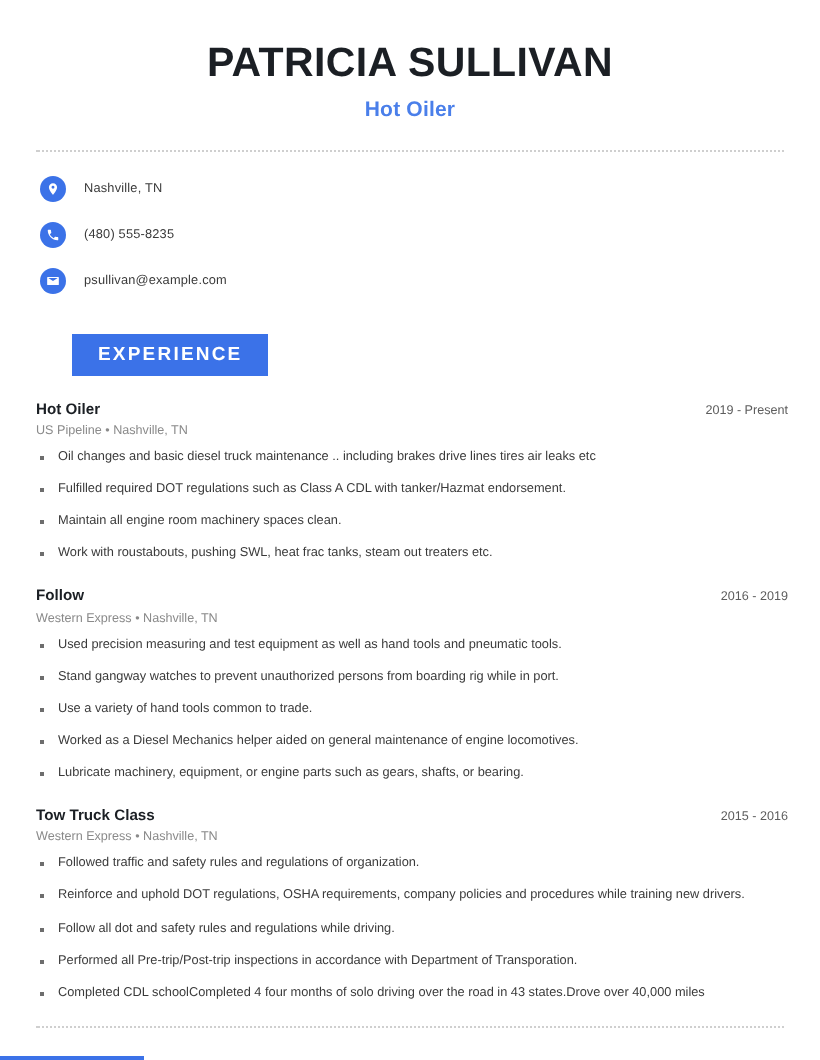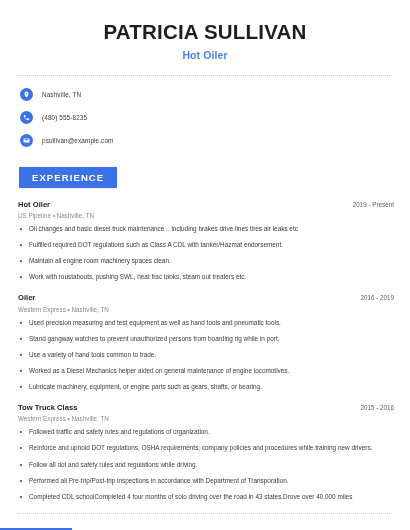--- a/index.html
+++ b/index.html
@@ -85,21 +85,21 @@
   .section-badge {
     display: inline-block;
     background: #3b72e8;
     color: #ffffff;
     font-size: 9.5px;
     font-weight: bold;
     letter-spacing: 1.1px;
     padding: 5px 13px 5px 13px;
   }
   .section-experience {
-    margin: 17px 0 0 19px;
+    margin: 17px 0 0 36px;
   }
   
   .section-skills-wrap {
     margin-top: 14px;
     margin-left: -3px;
   }
   .section-skills {
     padding-left: 22px;
   }
 
@@ -219,21 +219,21 @@
       <ul class="bullets">
         <li>Oil changes and basic diesel truck maintenance .. including brakes drive lines tires air leaks etc</li>
         <li>Fulfilled required DOT regulations such as Class A CDL with tanker/Hazmat endorsement.</li>
         <li>Maintain all engine room machinery spaces clean.</li>
         <li>Work with roustabouts, pushing SWL, heat frac tanks, steam out treaters etc.</li>
       </ul>
     </div>
 
     <div class="entry">
       <div class="entry-head">
-        <span class="entry-role">Oiler</span>
+        <span class="entry-role">Follow</span>
         <span class="entry-dates">2016 - 2019</span>
       </div>
       <div class="entry-meta">Western Express • Nashville, TN</div>
       <ul class="bullets">
         <li>Used precision measuring and test equipment as well as hand tools and pneumatic tools.</li>
         <li>Stand gangway watches to prevent unauthorized persons from boarding rig while in port.</li>
         <li>Use a variety of hand tools common to trade.</li>
         <li>Worked as a Diesel Mechanics helper aided on general maintenance of engine locomotives.</li>
         <li>Lubricate machinery, equipment, or engine parts such as gears, shafts, or bearing.</li>
       </ul>

